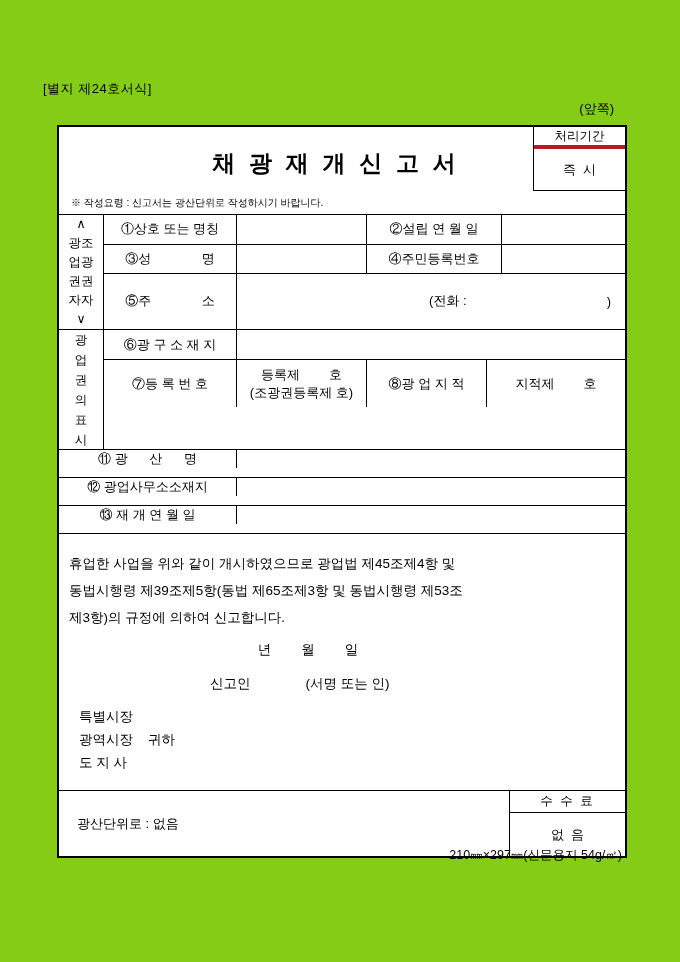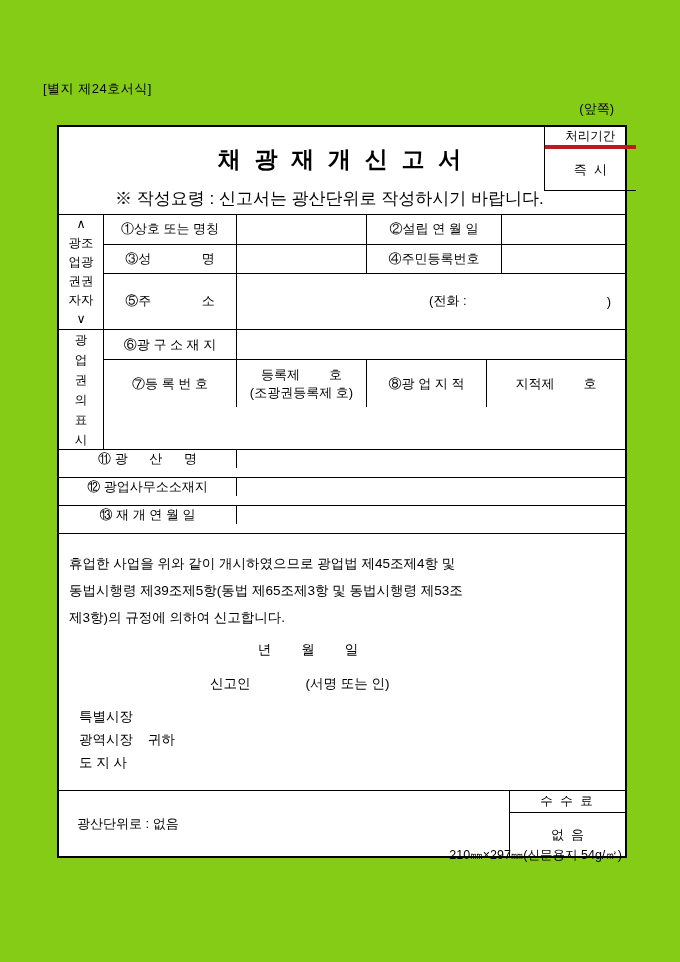--- a/index.html
+++ b/index.html
@@ -30,21 +30,21 @@
   
   .hdr-row { height:88px; }
   .title-area { flex:1; display:flex; flex-direction:column; }
   .form-title {
     flex:1; display:flex; align-items:center; justify-content:center;
     position:relative; left:40px;
     font-family:"Liberation Serif", serif;
     font-weight:bold; font-size:23px; letter-spacing:4px;
     padding-top:4px;
   }
-  .instruction { padding:0 0 4px 12px; font-size:17px;margin-left:44px; }
+  .instruction { padding:0 0 4px 12px; font-size:10px; }
   .proc-box { width:92px; flex:none; height:64px; border-left:1px solid #000; border-bottom:1px solid #000; display:flex; flex-direction:column; }
   .proc-label { height:22px; border-bottom:4px solid #b91c1c; display:flex; align-items:center; justify-content:center; font-size:12.5px; }
   .proc-value { flex:1; display:flex; align-items:center; justify-content:center; }
 
   
   .sec { display:flex; border-bottom:1px solid #000; }
   .side-col {
     width:45px; flex:none; border-right:1px solid #000;
     display:flex; flex-direction:column; align-items:center; justify-content:center;
     font-size:12.5px;

